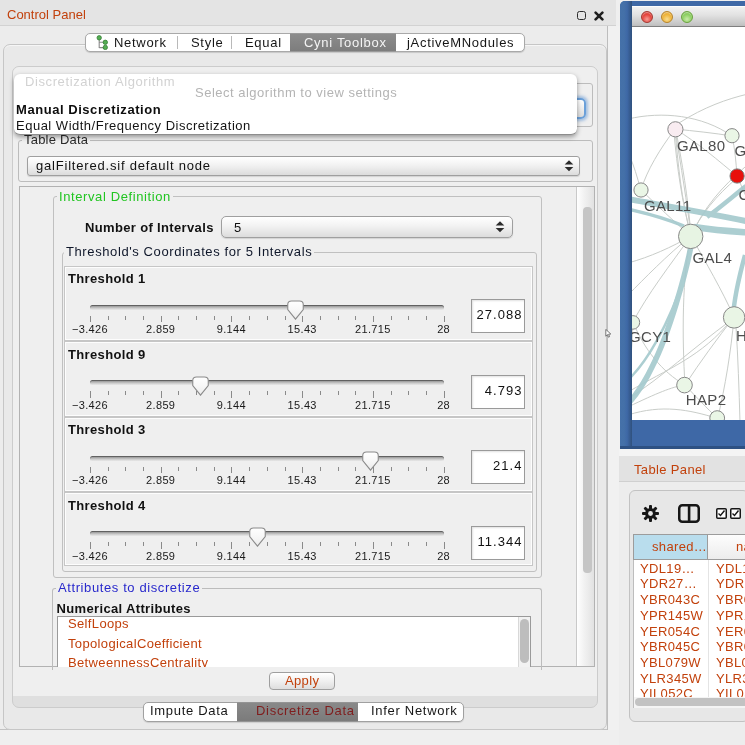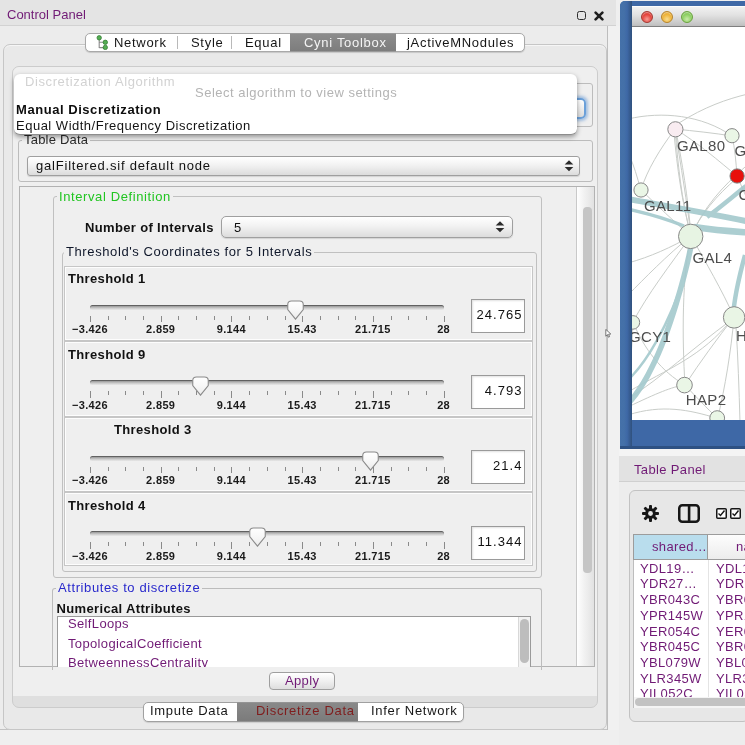--- a/index.html
+++ b/index.html
@@ -1,26 +1,26 @@
 <!DOCTYPE html>
 <html><head><meta charset="utf-8">
 <style>
 *{margin:0;padding:0;box-sizing:border-box;}
 html,body{width:745px;height:745px;}
 body{position:relative;font-family:"Liberation Sans",sans-serif;background:#efefef;overflow:hidden;letter-spacing:0.35px;}
 .abs{position:absolute;}
 .gb{position:absolute;border:1px solid #bcbcbc;border-radius:3px;}
 .gbl{position:absolute;font-size:13px;background:#efefef;padding:0 2px;white-space:nowrap;line-height:13px;letter-spacing:0.6px;}
-.t13{font-size:13px;color:#701a75;white-space:nowrap;}
+.t13{font-size:13px;color:#c2410c;white-space:nowrap;}
 .combo{position:absolute;border:1px solid #9f9f9f;border-radius:3px;background:linear-gradient(#ffffff,#f2f2f2 45%,#dcdcdc);box-shadow:0 1px 1px rgba(0,0,0,.12);}
 .combo .ct{position:absolute;left:8px;font-size:13px;color:#111;white-space:nowrap;letter-spacing:0.8px;}
 .thr{position:absolute;border:1px solid #c6c6c6;background:#efefef;box-shadow:inset 0 0 0 1px #fdfdfd;}
 .tbold{position:absolute;font-size:13px;font-weight:bold;color:#111;white-space:nowrap;}
 .tick{position:absolute;width:1px;background:#8a8a8a;}
-.tlab{position:absolute;font-size:11px;font-weight:bold;color:#1a1a1a;transform:translateX(-50%);white-space:nowrap;}
+.tlab{position:absolute;font-size:11px;font-weight:normal;color:#1a1a1a;transform:translateX(-50%);white-space:nowrap;}
 .vbox{position:absolute;background:#fff;border:1px solid #9a9a9a;box-shadow:inset 1px 1px 2px rgba(0,0,0,.12);}
 .vbox span{position:absolute;right:1.5px;font-size:13px;color:#111;letter-spacing:1.05px;}
 .track{position:absolute;height:5px;border-radius:2.5px;background:linear-gradient(#7f7f7f,#c8c8c8 60%,#e9e9e9);box-shadow:inset 0 1px 0 rgba(0,0,0,.3);}
 .toprow{position:absolute;font-size:13px;color:#161616;white-space:nowrap;letter-spacing:0.7px;}
 </style></head><body>
 
 <div class="abs" style="left:0;top:0;width:616px;height:730px;background:#ececec;border-bottom:1px solid #c2c2c2;"></div>
 <div class="abs" style="left:607px;top:26px;width:13.5px;height:704px;background:#f1f1f1;border-left:1px solid #bdbdbd;"></div>
 <div class="abs" style="left:0;top:0;width:616px;height:26px;background:#e4e4e4;border-bottom:1px solid #d2d2d2;"></div>
 <div class="abs t13" style="left:7px;top:7px;letter-spacing:0;">Control Panel</div>
@@ -106,21 +106,21 @@
 <defs>
       <linearGradient id="thg0" x1="0" y1="0" x2="0" y2="1">
         <stop offset="0" stop-color="#ffffff"></stop>
         <stop offset=".5" stop-color="#f7f7f7"></stop>
         <stop offset="1" stop-color="#ebebeb"></stop>
       </linearGradient>
     </defs>
 <path d="M0.75,9.5 L0.75,4.5 Q0.75,1 4.5,1 L12.5,1 Q16.25,1 16.25,4.5 L16.25,9.5 L8.5,19.2 Z" fill="url(#thg0)" stroke="#8a8a8a" stroke-width="1.1"></path>
   </svg>
 <div class="vbox" style="left:471px;top:299.2px;width:54px;height:34px;">
-    <span style="top:7px;">24.765</span>
+    <span style="top:7px;">27.088</span>
   </div>
 <div class="thr" style="left:64px;top:341.0px;width:469px;height:75.7px;"></div>
 <div class="tbold" style="left:68px;top:346.5px;">Threshold 9</div>
 <div class="track" style="left:90px;top:380.2px;width:353.6px;"></div>
 <div class="tick" style="left:90.0px;top:391.0px;height:6.5px;"></div>
 <div class="tick" style="left:107.7px;top:391.0px;height:4.3px;"></div>
 <div class="tick" style="left:125.4px;top:391.0px;height:4.3px;"></div>
 <div class="tick" style="left:143.0px;top:391.0px;height:4.3px;"></div>
 <div class="tick" style="left:160.7px;top:391.0px;height:6.5px;"></div>
 <div class="tick" style="left:178.4px;top:391.0px;height:4.3px;"></div>
@@ -152,21 +152,21 @@
         <stop offset=".5" stop-color="#f7f7f7"></stop>
         <stop offset="1" stop-color="#ebebeb"></stop>
       </linearGradient>
     </defs>
 <path d="M0.75,9.5 L0.75,4.5 Q0.75,1 4.5,1 L12.5,1 Q16.25,1 16.25,4.5 L16.25,9.5 L8.5,19.2 Z" fill="url(#thg1)" stroke="#8a8a8a" stroke-width="1.1"></path>
   </svg>
 <div class="vbox" style="left:471px;top:374.5px;width:54px;height:34px;">
     <span style="top:7px;">4.793</span>
   </div>
 <div class="thr" style="left:64px;top:416.7px;width:469px;height:75.3px;"></div>
-<div class="tbold" style="left:68px;top:422.2px;margin-left:46px;">Threshold 3</div>
+<div class="tbold" style="left:68px;top:422.2px;">Threshold 3</div>
 <div class="track" style="left:90px;top:455.9px;width:353.6px;"></div>
 <div class="tick" style="left:90.0px;top:466.7px;height:6.5px;"></div>
 <div class="tick" style="left:107.7px;top:466.7px;height:4.3px;"></div>
 <div class="tick" style="left:125.4px;top:466.7px;height:4.3px;"></div>
 <div class="tick" style="left:143.0px;top:466.7px;height:4.3px;"></div>
 <div class="tick" style="left:160.7px;top:466.7px;height:6.5px;"></div>
 <div class="tick" style="left:178.4px;top:466.7px;height:4.3px;"></div>
 <div class="tick" style="left:196.1px;top:466.7px;height:4.3px;"></div>
 <div class="tick" style="left:213.8px;top:466.7px;height:4.3px;"></div>
 <div class="tick" style="left:231.4px;top:466.7px;height:6.5px;"></div>

